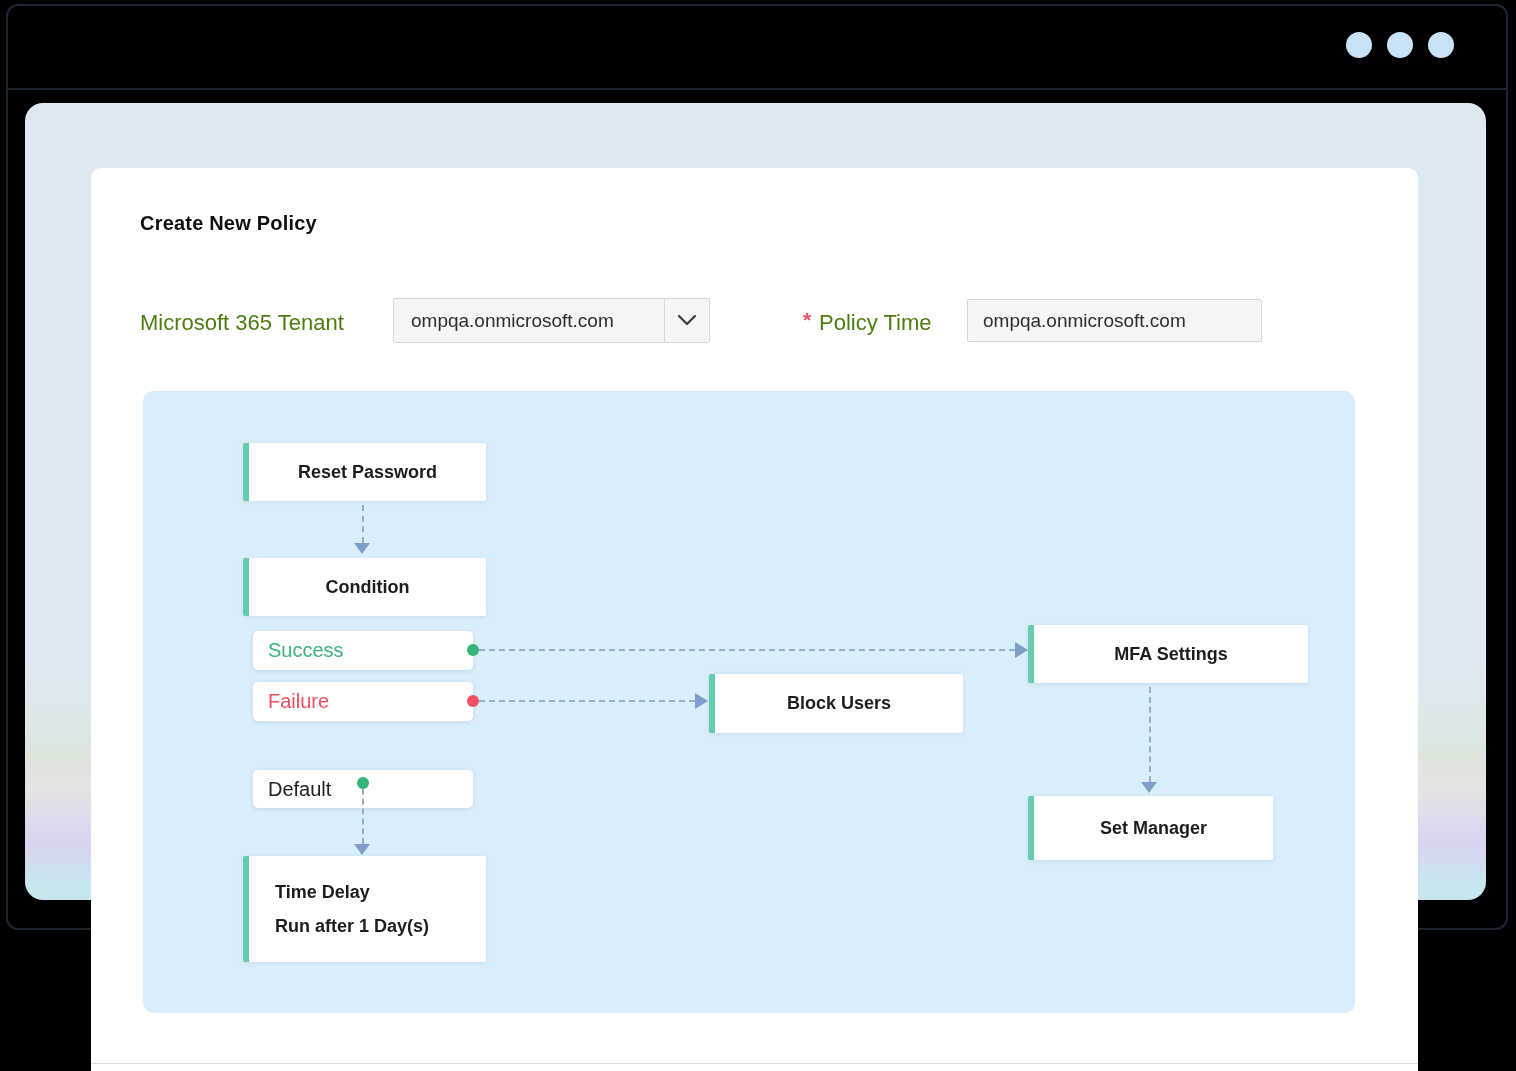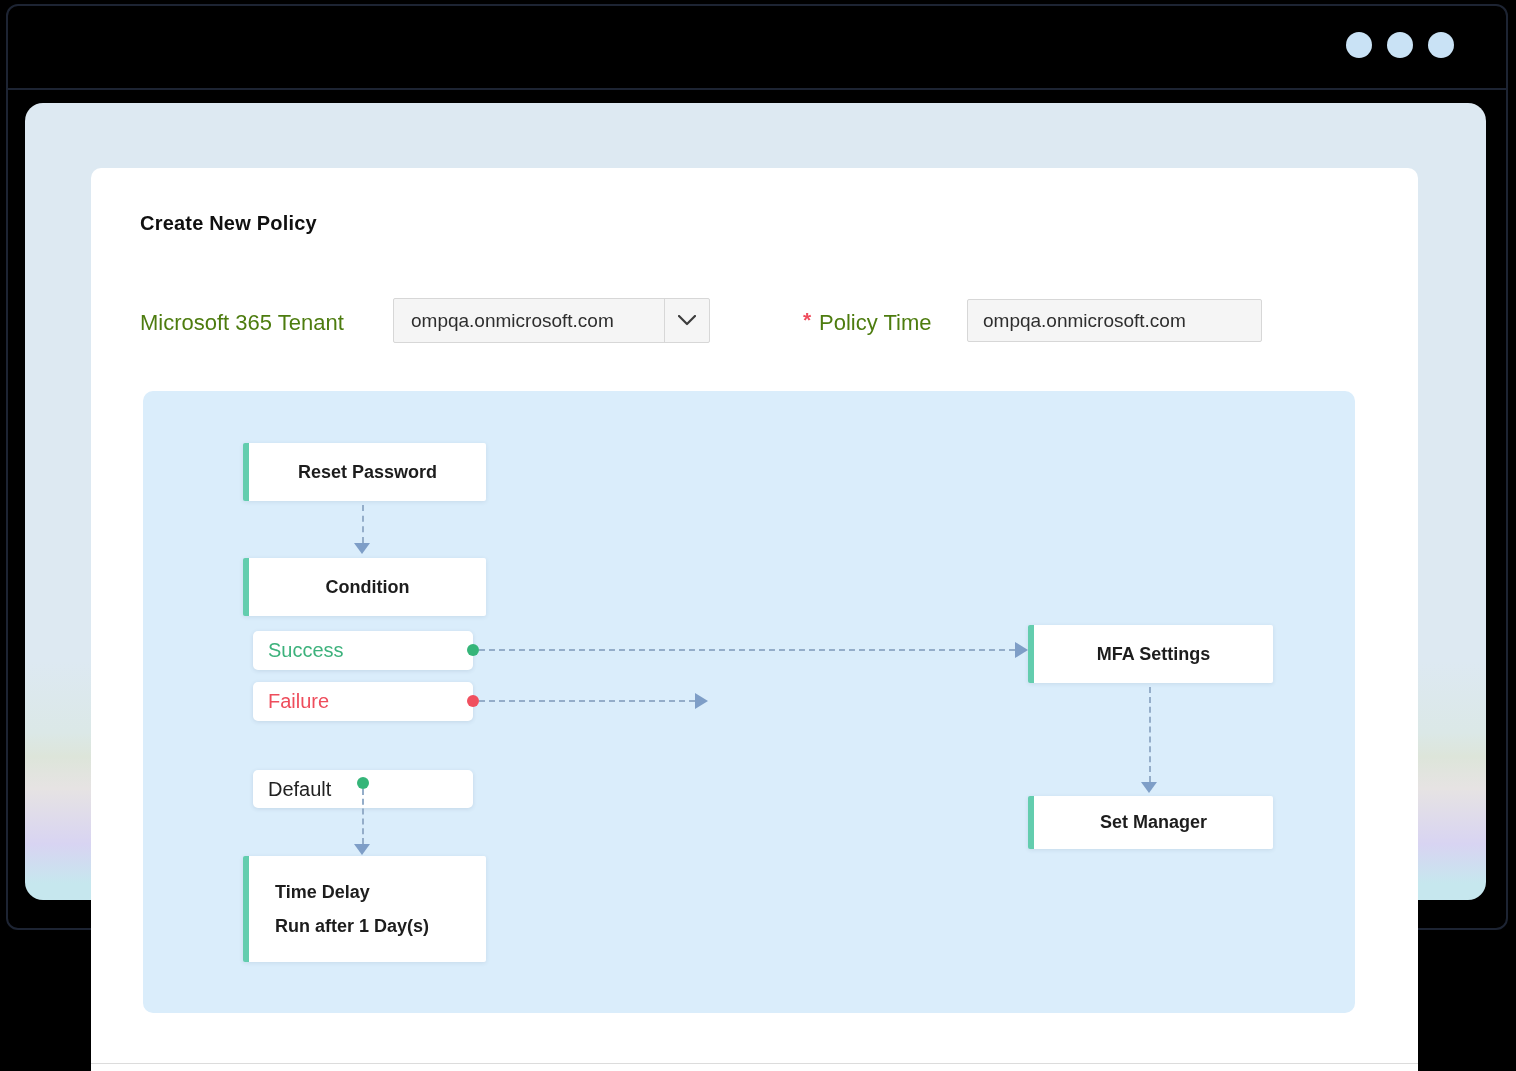--- a/index.html
+++ b/index.html
@@ -38,22 +38,22 @@
 
   
   .flow{position:absolute;left:52px;top:223px;width:1212px;height:622px;background:var(--flow-panel,#daedfb);border-radius:10px;}
 
   .node{position:absolute;background:#fff;border-left:6px solid var(--accent-green,#63cdae);
         box-shadow:0 1px 4px rgba(30,60,90,.10);display:flex;align-items:center;justify-content:center;
         font-weight:700;font-size:18px;color:#1d1d1d;border-radius:2px;cursor:pointer;}
   .n-reset{left:100px;top:52px;width:243px;height:58px;}
   .n-condition{left:100px;top:167px;width:243px;height:58px;}
   .n-block{left:566px;top:283px;width:254px;height:59px;}
-  .n-mfa{left:885px;top:234px;width:245px;height:58px;justify-content:center;}
-  .n-setmgr{left:885px;top:405px;width:245px;height:53px;}
+  .n-mfa{left:885px;top:234px;width:280px;height:58px;justify-content:center;}
+  .n-setmgr{left:885px;top:405px;width:245px;height:64px;}
   .n-delay{left:100px;top:465px;width:243px;height:106px;flex-direction:column;align-items:flex-start;
            justify-content:center;padding-left:26px;gap:12px;}
   .n-delay .line{line-height:22px;}
 
   .branch{position:absolute;background:#fff;border-radius:5px;box-shadow:0 1px 4px rgba(30,60,90,.12);
           display:flex;align-items:center;padding-left:15px;font-size:20px;font-weight:500;cursor:pointer;}
   .b-success{left:110px;top:240px;width:220px;height:39px;color:var(--success-green,#3db27c);}
   .b-failure{left:110px;top:291px;width:220px;height:39px;color:var(--failure-red,#ee4d5c);}
   .b-default{left:110px;top:342px;width:220px;height:38px;color:#222;margin-top:37px;}
 
@@ -146,20 +146,23 @@
 
       <div class="hline c-success"></div>
       <div class="arrow-right a-success"></div>
 
       <div class="hline c-failure"></div>
       <div class="arrow-right a-failure"></div>
 
       <div class="vline c-default"></div>
       <div class="arrow-down a-default"></div>
 
+      <div class="node n-block">
+        <span>Block Users</span>
+      </div>
 
       <div class="node n-mfa">
         <span>MFA Settings</span>
       </div>
 
       <div class="vline c-mfa"></div>
       <div class="arrow-down a-mfa"></div>
 
       <div class="node n-setmgr">
         <span>Set Manager</span>

